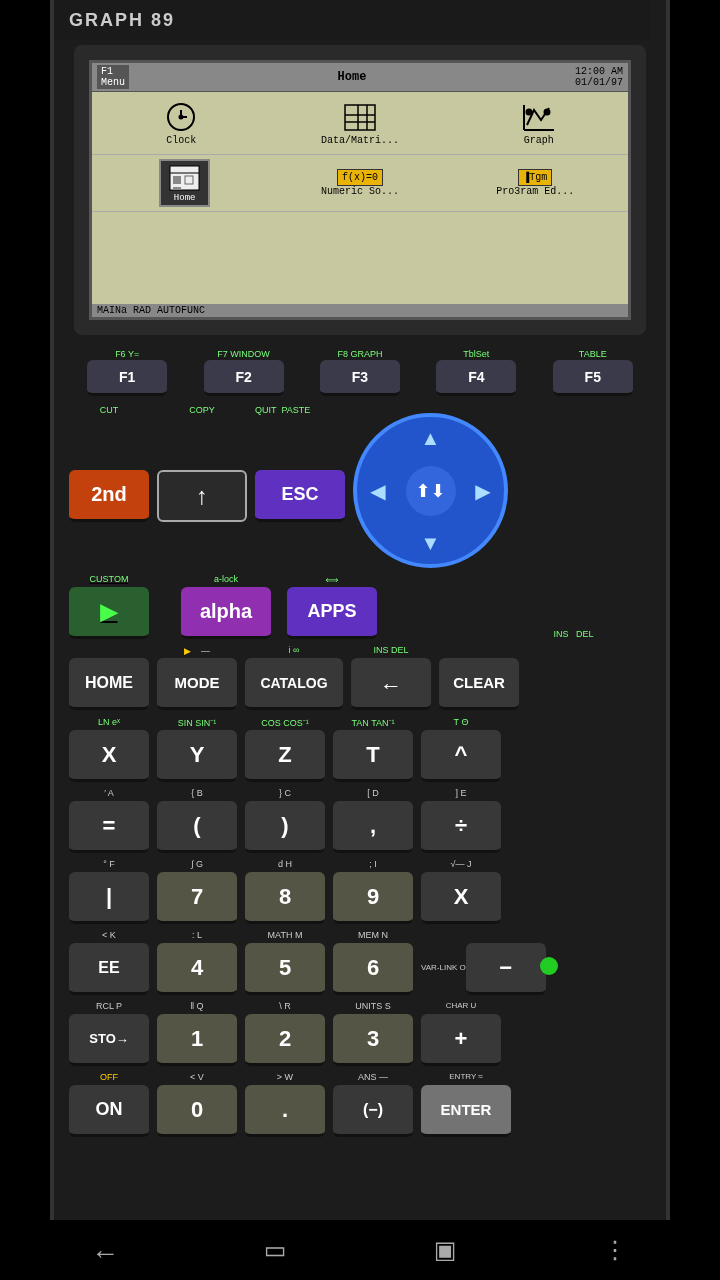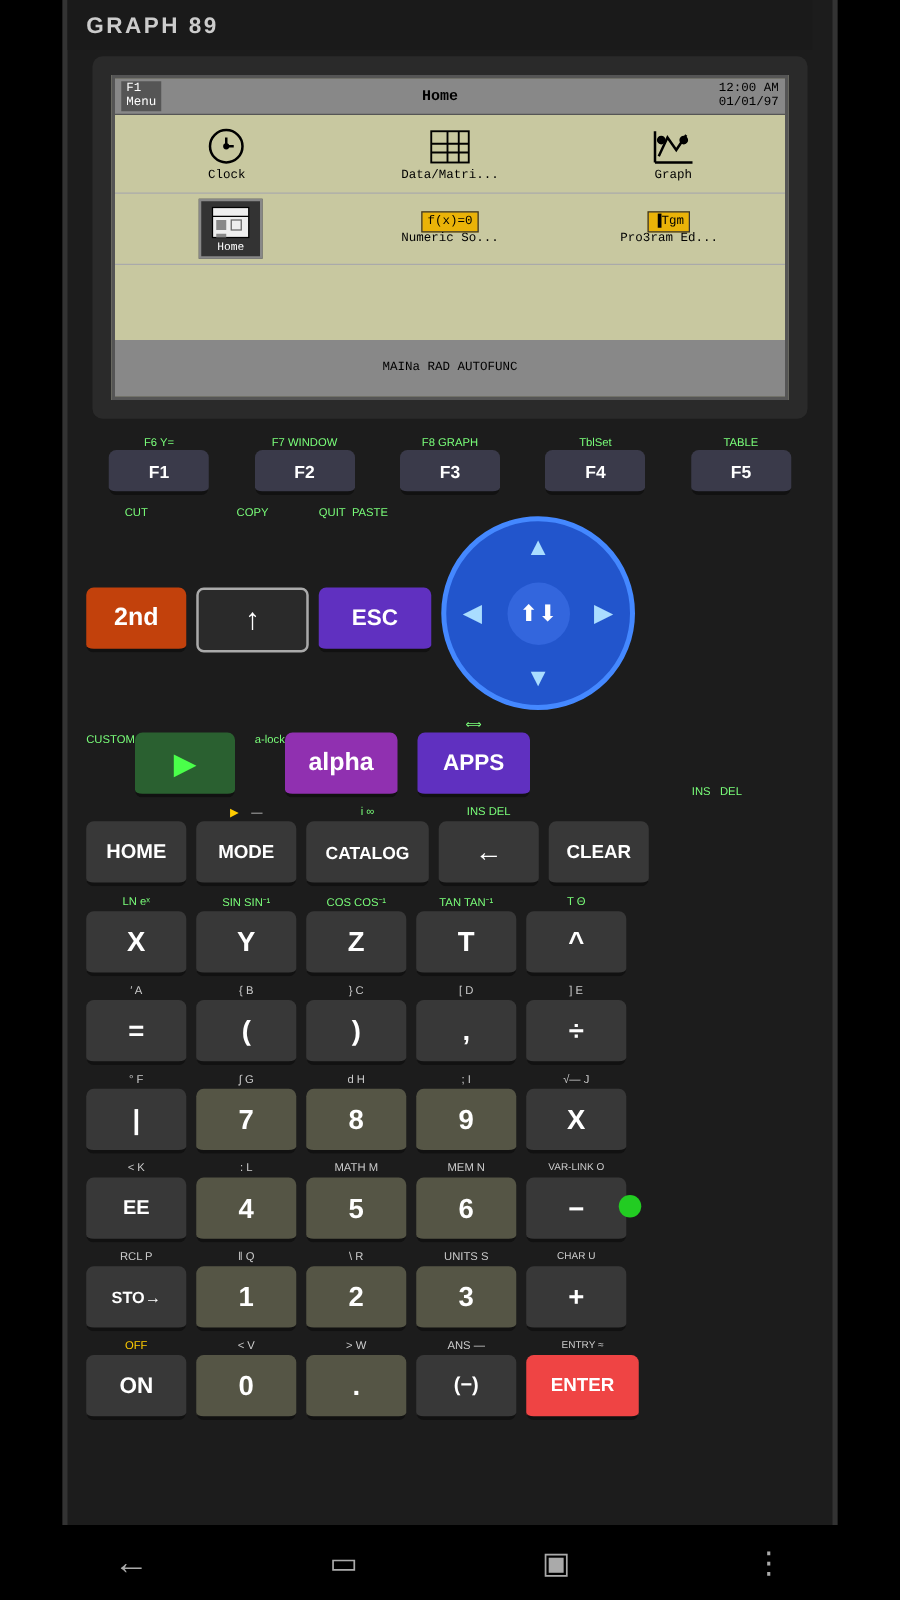--- a/index.html
+++ b/index.html
@@ -141,22 +141,22 @@
       text-align: center;
       background: #eab308;
     }
 
     .screen-status-bar {
       position: absolute;
       bottom: 0;
       left: 0; right: 0;
       background: #888;
       display: flex;
-      justify-content: center;
-      padding: 17px 5px;
+      justify-content: flex-start;
+      padding: 1px 5px;
       font-size: 10px;
       color: #000;
       margin-top: 23px;
     }
 
     
     #fkeys-row {
       display: flex;
       justify-content: space-around;
       padding: 4px 15px;
@@ -283,21 +283,21 @@
       width: 80px;
       height: 52px;
       font-size: 16px;
     }
     .btn-size-lg {
       width: 90px;
       height: 52px;
       font-size: 18px;
     }
     .btn-enter {
-      background: #ef4444;
+      background: #737373;
       color: #fff;
       font-size: 18px;
       width: 90px;
       height: 52px;
     }
     .btn-num {
       background: #555545;
       color: #fff;
     }
     .btn-backspace {
@@ -541,27 +541,27 @@
             <button class="dpad-btn dpad-down">▼</button>
             <button class="dpad-btn dpad-left">◀</button>
             <button class="dpad-btn dpad-right">▶</button>
             <button class="dpad-center">⬆<br style="display:none">⬇</button>
           </div>
         </div>
       </div>
     </div>
 
     <div class="key-row" style="align-items:flex-end;">
-      <div style="display:flex; flex-direction:row; ">
+      <div style="display:flex; flex-direction:column; align-items:center;text-decoration:underline;">
         <span class="key-sublabel">CUSTOM</span>
         <button class="btn btn-custom">
           <span style="color:#4aff4a; font-size:22px;">▶</span>
         </button>
       </div>
-      <div style="display:flex; flex-direction:row; margin-left:8px;">
+      <div style="display:flex; flex-direction:column; align-items:center; margin-left:24px;">
         <span class="key-sublabel">a-lock</span>
         <button class="btn btn-alpha">alpha</button>
       </div>
       <div style="display:flex; flex-direction:column; align-items:center; margin-left:8px;">
         <div style="display:flex; gap:30px; margin-bottom:2px;">
           <span style="font-size:9px; color:#7aff7a;">⟺</span>
         </div>
         <button class="btn btn-apps">APPS</button>
       </div>
       <div style="flex:1;"></div>
@@ -676,21 +676,21 @@
         <button class="btn btn-num btn-size-md" style="font-size:22px;">4</button>
       </div>
       <div class="key-wrapper">
         <span class="key-sublabel-white">MATH  M</span>
         <button class="btn btn-num btn-size-md" style="font-size:22px;">5</button>
       </div>
       <div class="key-wrapper">
         <span class="key-sublabel-white">MEM  N</span>
         <button class="btn btn-num btn-size-md" style="font-size:22px;">6</button>
       </div>
-      <div style="display:flex; flex-direction:column; align-items:center; position:relative;">
+      <div style="display:flex; flex-direction:row; align-items:center; position:relative;">
         <span class="key-sublabel-white" style="font-size:8px;">VAR-LINK O</span>
         <button class="btn btn-dark btn-size-md" style="font-size:22px;">−</button>
         <div class="green-dot" style="bottom:20px; right:-12px;"></div>
       </div>
     </div>
 
     <div class="key-row">
       <div class="key-wrapper">
         <span class="key-sublabel-white">RCL  P</span>
         <button class="btn btn-dark btn-size-md" style="font-size:13px;">STO→</button>

